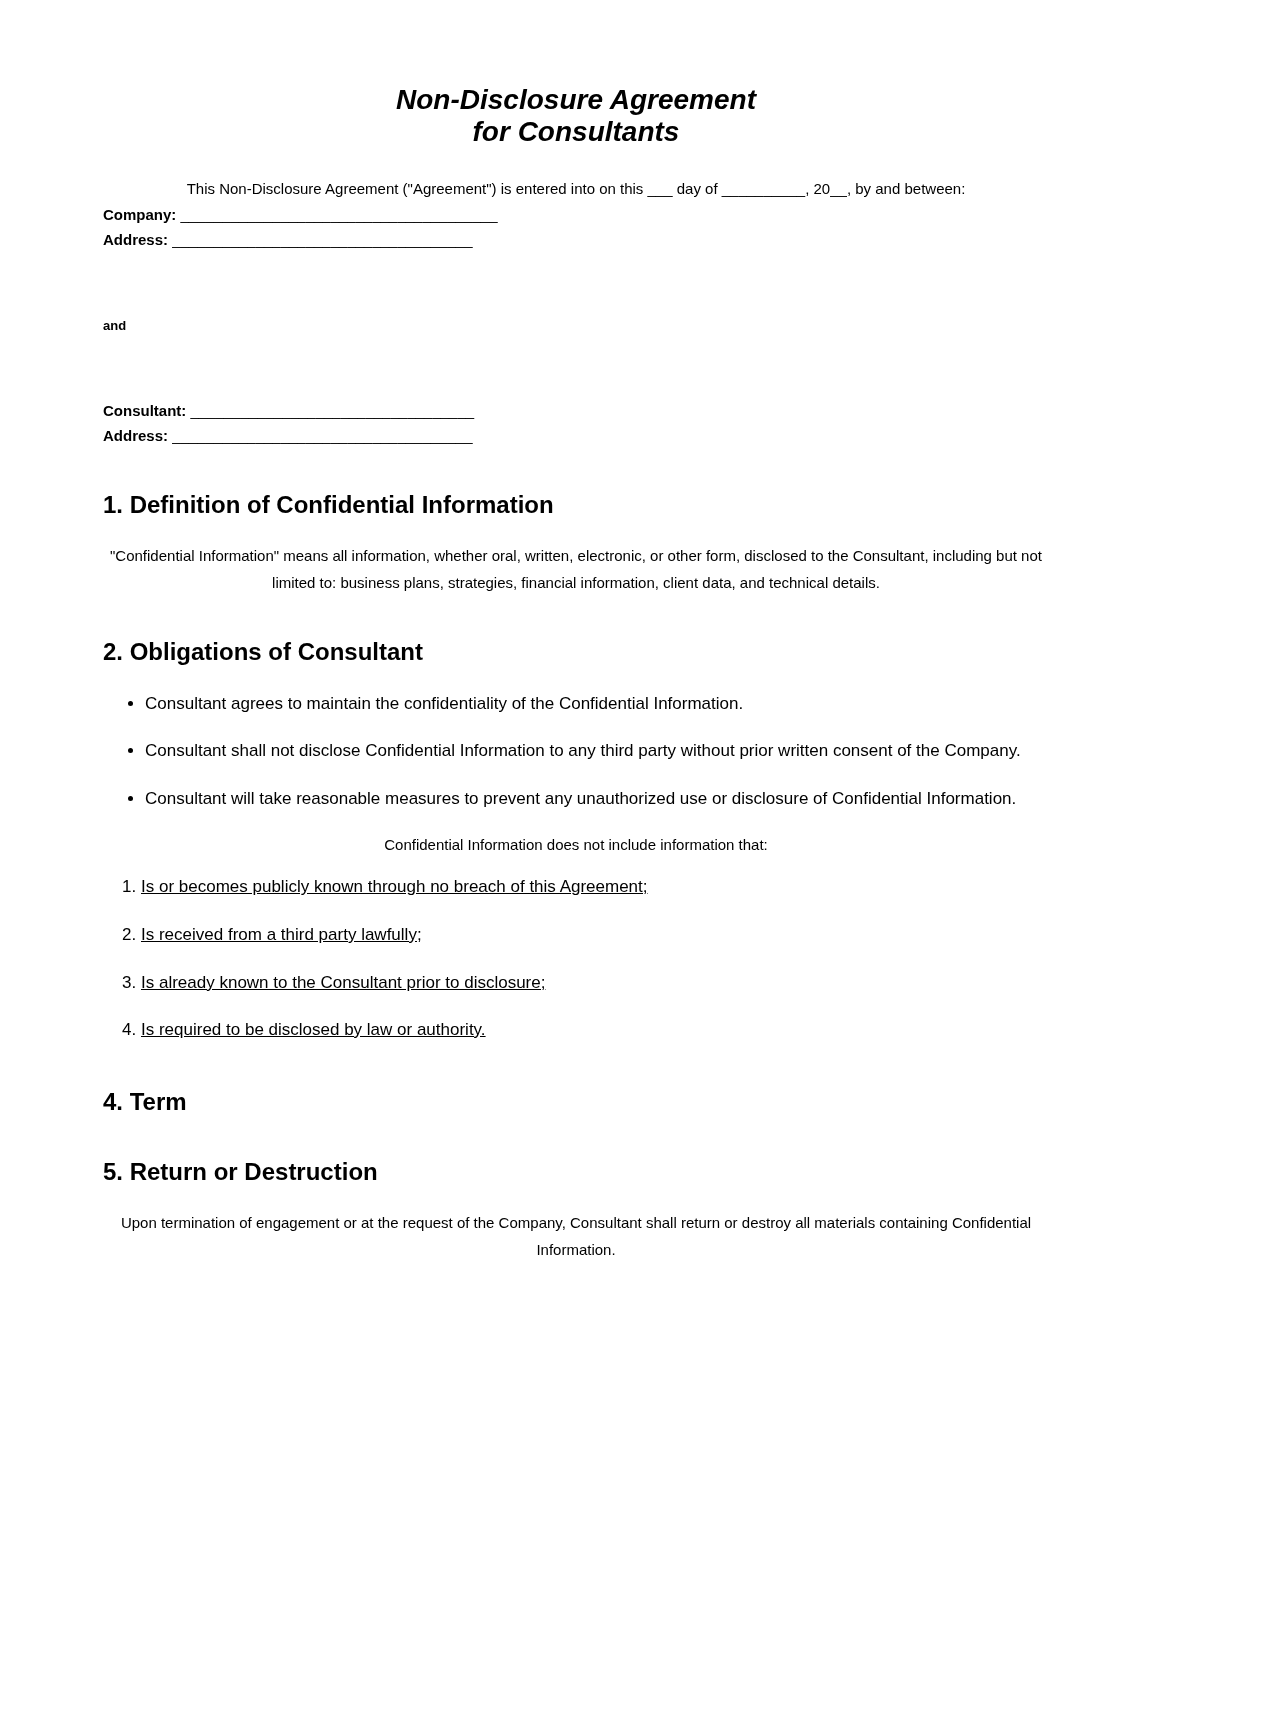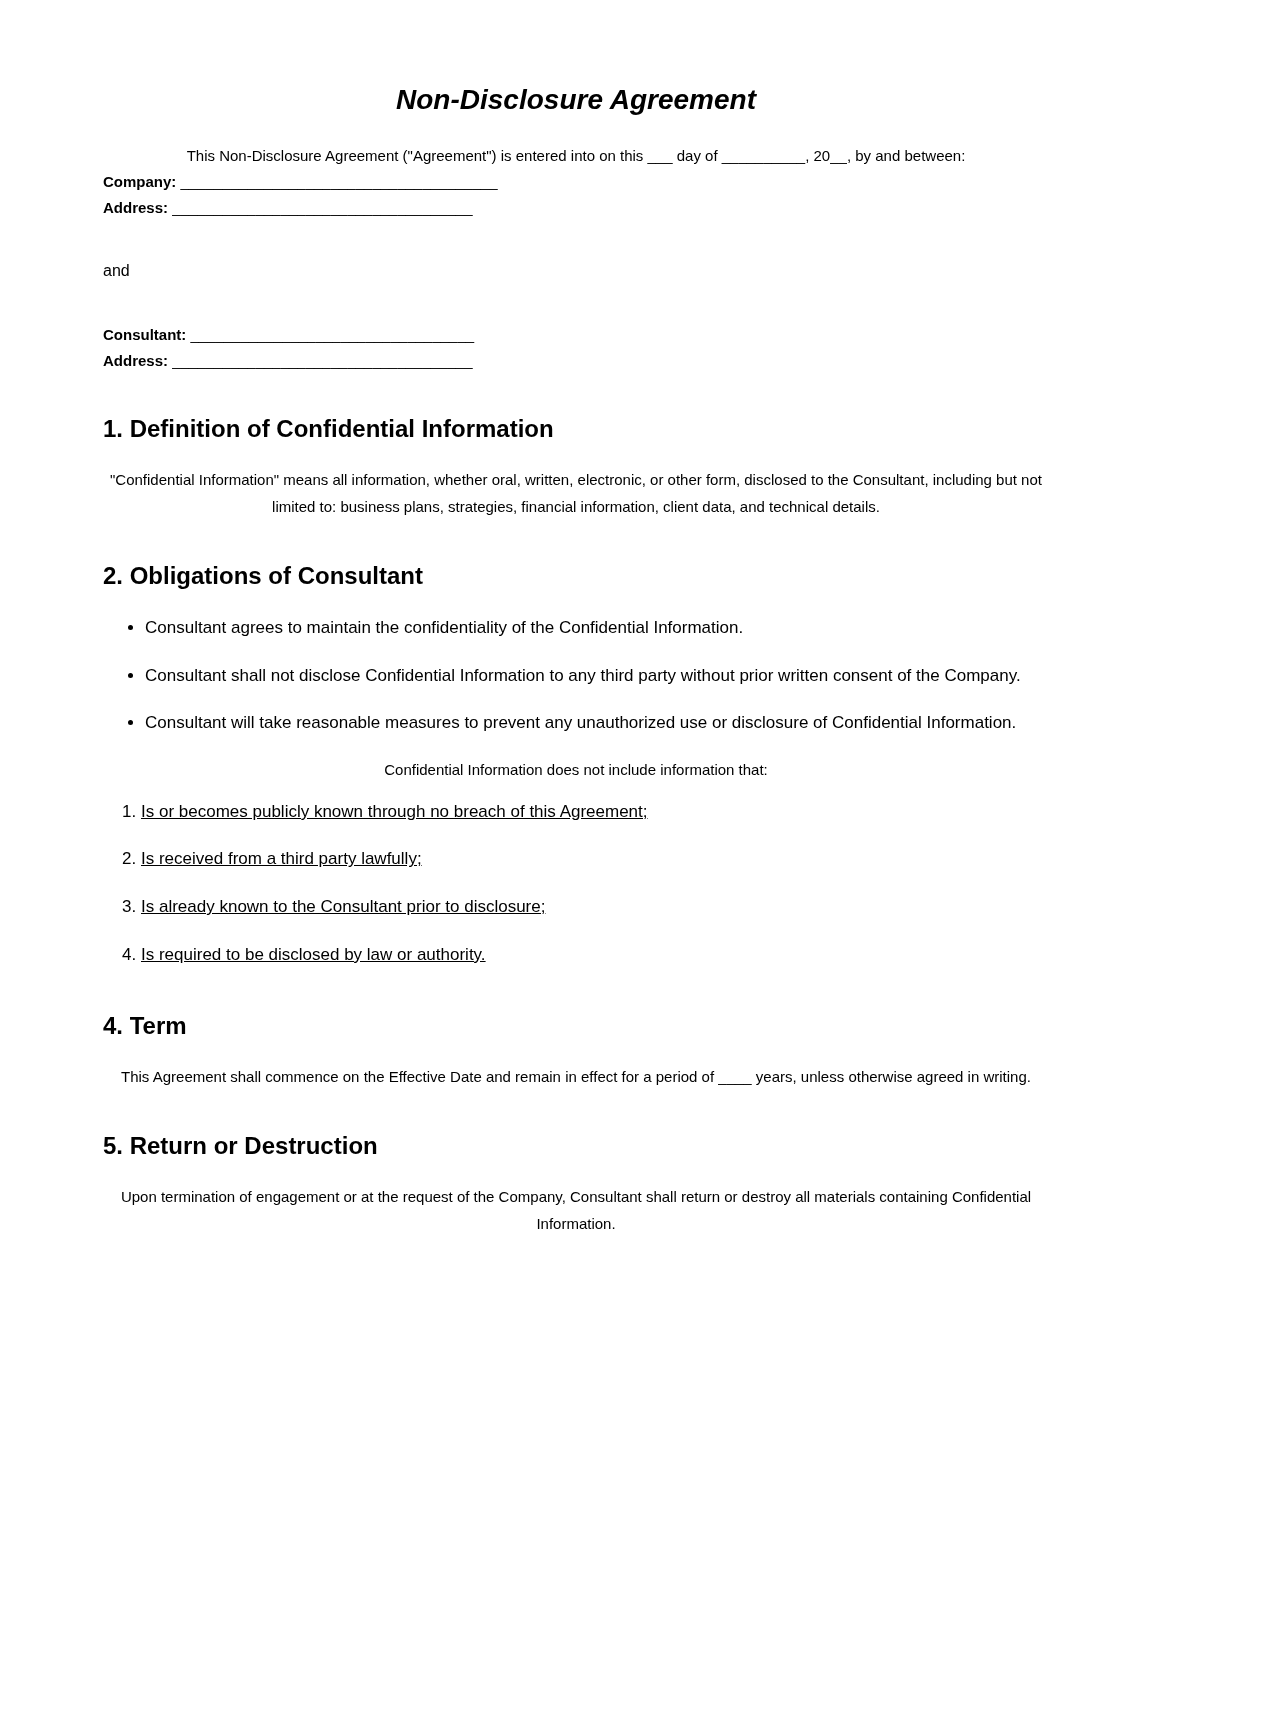--- a/index.html
+++ b/index.html
@@ -34,21 +34,21 @@
     margin: 0;
     text-align: center;
   }
   .intro { margin-bottom: 38px; }
   .party-line {
     font-size: 15px;
     line-height: 1.7;
     margin: 0;
   }
   .party-label { font-weight: 700; margin-top: 36px; }
-  .connector { margin: 42px 0; font-size: 16px; }
+  .connector { margin: 65px 0; font-size: 13px; font-weight: bold; }
   .party-group-2 { margin-top: 42px; }
   h2 {
     font-size: 24px;
     font-weight: 700;
     line-height: 1.2;
     margin: 42px 0 22px 0;
   }
   ul.bullets, ol.numbered {
     margin: 20px 0 0 0;
     padding-left: 42px;
@@ -62,20 +62,21 @@
   .blank { white-space: pre; }
 </style>
 </head>
 <body>
 
 <div class="page-content">
   <div class="content">
 
     <h1>
       <span>Non-Disclosure Agreement</span>
+      <span>for Consultants</span>
     </h1>
 
     <p class="body-text intro"><span>This Non-Disclosure Agreement ("Agreement") is entered into on this </span><span class="blank">___</span><span> day of </span><span class="blank">__________</span><span>, 20</span><span class="blank">__</span><span>, by and between:</span></p>
 
     <div>
       <p class="party-line"><span class="party-label">Company:</span> <span class="blank">______________________________________</span></p>
       <p class="party-line"><span class="party-label">Address:</span> <span class="blank">____________________________________</span></p>
     </div>
 
     <p class="connector">and</p>
@@ -104,21 +105,20 @@
       <ol class="numbered">
         <li>Is or becomes publicly known through no breach of this Agreement;</li>
         <li>Is received from a third party lawfully;</li>
         <li>Is already known to the Consultant prior to disclosure;</li>
         <li>Is required to be disclosed by law or authority.</li>
       </ol>
     </section>
 
     <section>
       <h2>4. Term</h2>
-      <p class="body-text"><span>This Agreement shall commence on the Effective Date and remain in effect for a period of </span><span class="blank">____</span><span> years, unless otherwise agreed in writing.</span></p>
     </section>
 
     <section>
       <h2>5. Return or Destruction</h2>
       <p class="body-text">Upon termination of engagement or at the request of the Company, Consultant shall return or destroy all materials containing Confidential Information.</p>
     </section>
 
   </div>
 </div>
 

